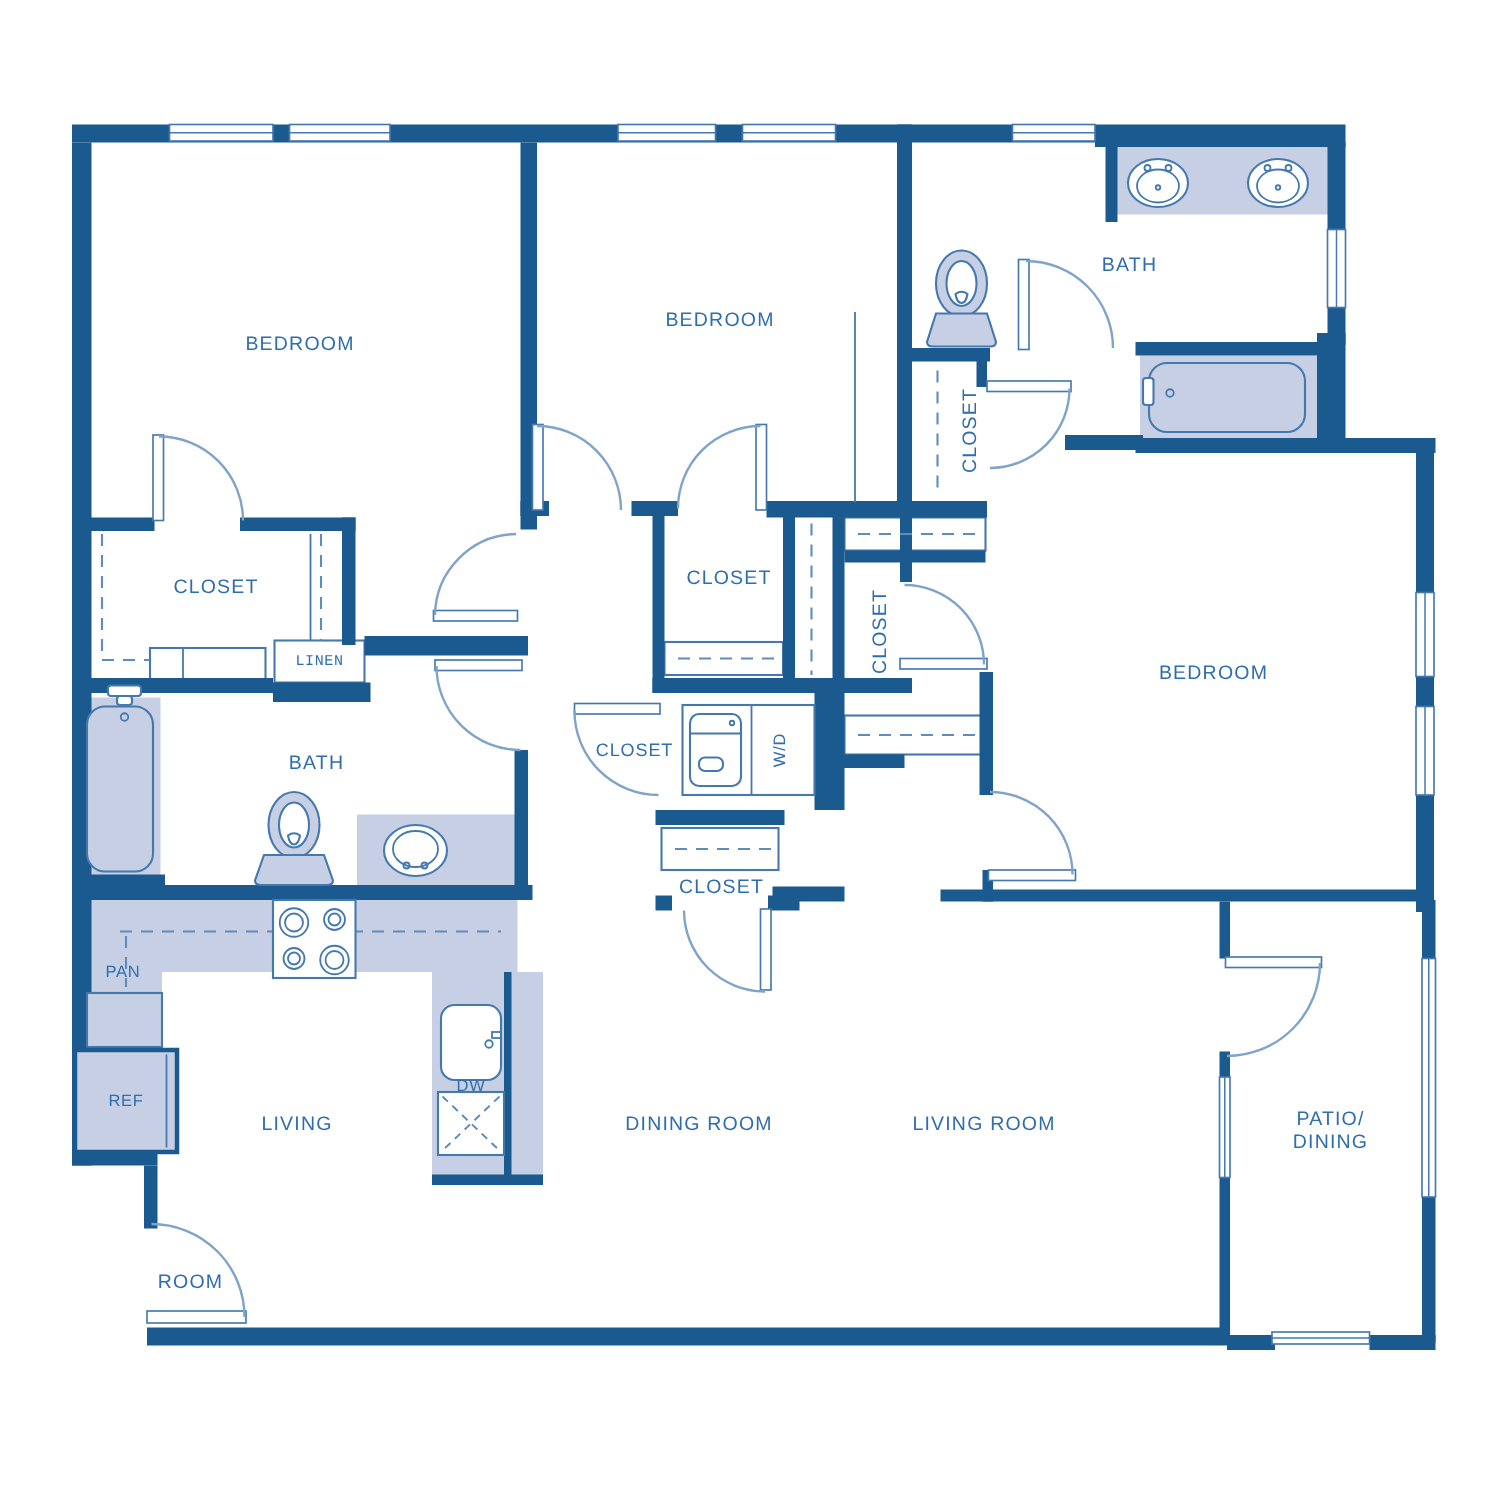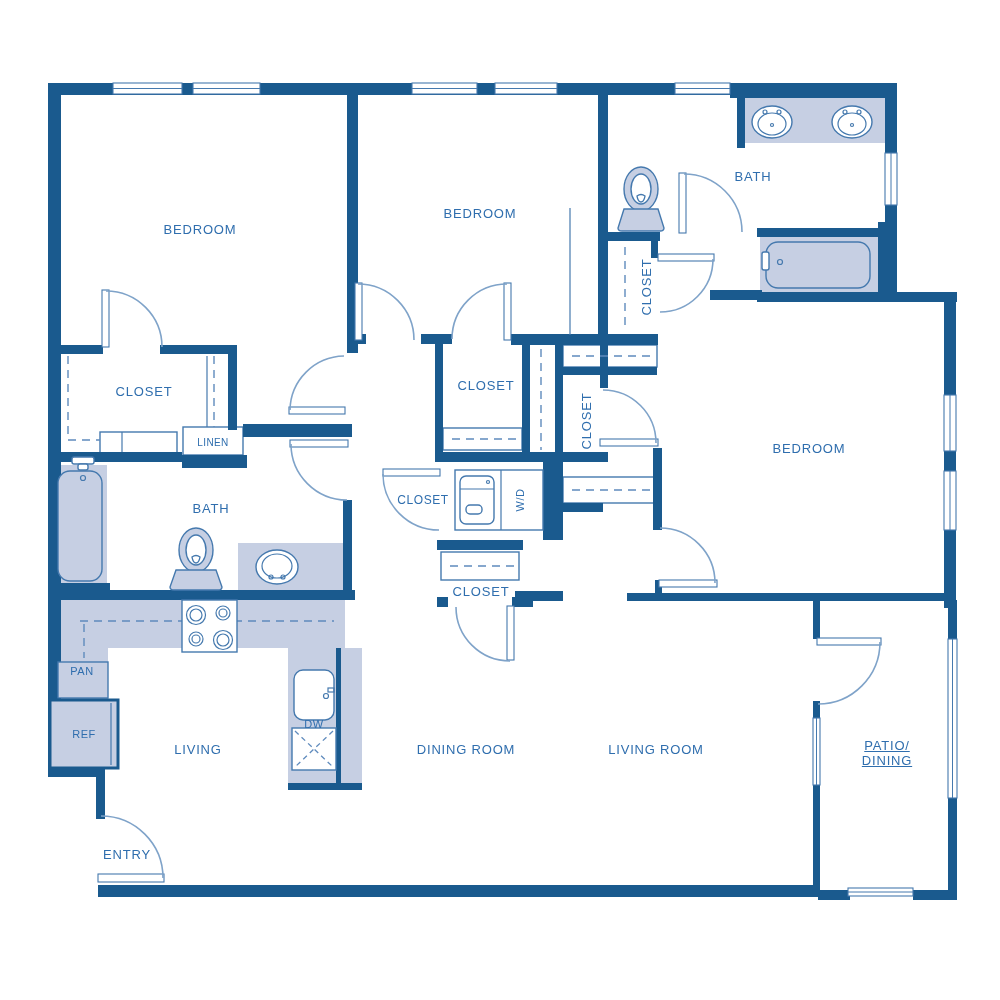--- a/index.html
+++ b/index.html
@@ -19,24 +19,24 @@
   .arc{fill:none;stroke:var(--arc);stroke-width:1.6;}
   .panel{fill:#fff;stroke:var(--line);stroke-width:1.1;}
   .dash{fill:none;stroke:var(--dash);stroke-width:1.4;stroke-dasharray:8 6;}
   .dash2{fill:none;stroke:var(--dash);stroke-width:1.3;stroke-dasharray:5 4;}
   .win{fill:#fff;stroke:var(--line);stroke-width:1.1;}
   .winl{fill:none;stroke:var(--line);stroke-width:1;}
   .lbl{position:absolute;transform:translate(-50%,-50%);color:var(--text);
        font-size:13px;letter-spacing:.8px;white-space:nowrap;}
   .lbl.rot{transform:translate(-50%,-50%) rotate(-90deg);}
   .lbl.sm{font-size:11px;letter-spacing:.5px;}
-  .lbl.xs{font-size:10px;letter-spacing:.4px;}
+  .lbl.xs{font-size:10px;letter-spacing:.4px;font-family:Liberation Mono, monospace;}
   .lbl.md{font-size:12px;letter-spacing:.6px;}
   .patio-lbl{position:absolute;transform:translate(-50%,-50%);color:var(--text);
-       font-size:13px;letter-spacing:.8px;text-align:center;line-height:15px;text-decoration:underline;}
+       font-size:13px;letter-spacing:.8px;text-align:center;line-height:15px;}
 </style>
 </head>
 <body>
 
 <div id="plan">
 <svg width="1000" height="1000" viewBox="0 0 1000 1000">
 
   <g>
     <rect class="fix" x="740" y="98" width="147" height="45"></rect>
     <rect class="fix" x="760" y="237" width="118" height="57"></rect>
@@ -334,24 +334,24 @@
 <div class="lbl" style="left:753px;top:176px">BATH</div>
 <div class="lbl" style="left:211px;top:508px">BATH</div>
 <div class="lbl" style="left:144px;top:391px">CLOSET</div>
 <div class="lbl" style="left:486px;top:385px">CLOSET</div>
 <div class="lbl rot" style="left:586px;top:421px">CLOSET</div>
 <div class="lbl rot" style="left:646px;top:287px">CLOSET</div>
 <div class="lbl" style="left:481px;top:591px">CLOSET</div>
 <div class="lbl xs" style="left:213px;top:442px">LINEN</div>
 <div class="lbl md" style="left:423px;top:500px">CLOSET</div>
 <div class="lbl rot sm" style="left:520px;top:500px">W/D</div>
-<div class="lbl sm" style="left:82px;top:671px">PAN</div>
+<div class="lbl sm" style="left:82px;top:648px">PAN</div>
 <div class="lbl sm" style="left:84px;top:734px">REF</div>
 <div class="lbl" style="left:198px;top:749px">LIVING</div>
 <div class="lbl sm" style="left:314px;top:724px">DW</div>
 <div class="lbl" style="left:466px;top:749px">DINING ROOM</div>
 <div class="lbl" style="left:656px;top:749px">LIVING ROOM</div>
 <div class="patio-lbl" style="left:887px;top:753px">
   <div>PATIO/</div>
   <div>DINING</div>
 </div>
-<div class="lbl" style="left:127px;top:854px">ENTRY</div>
+<div class="lbl" style="left:127px;top:854px">ROOM</div>
 </div>
 
 </body></html>

